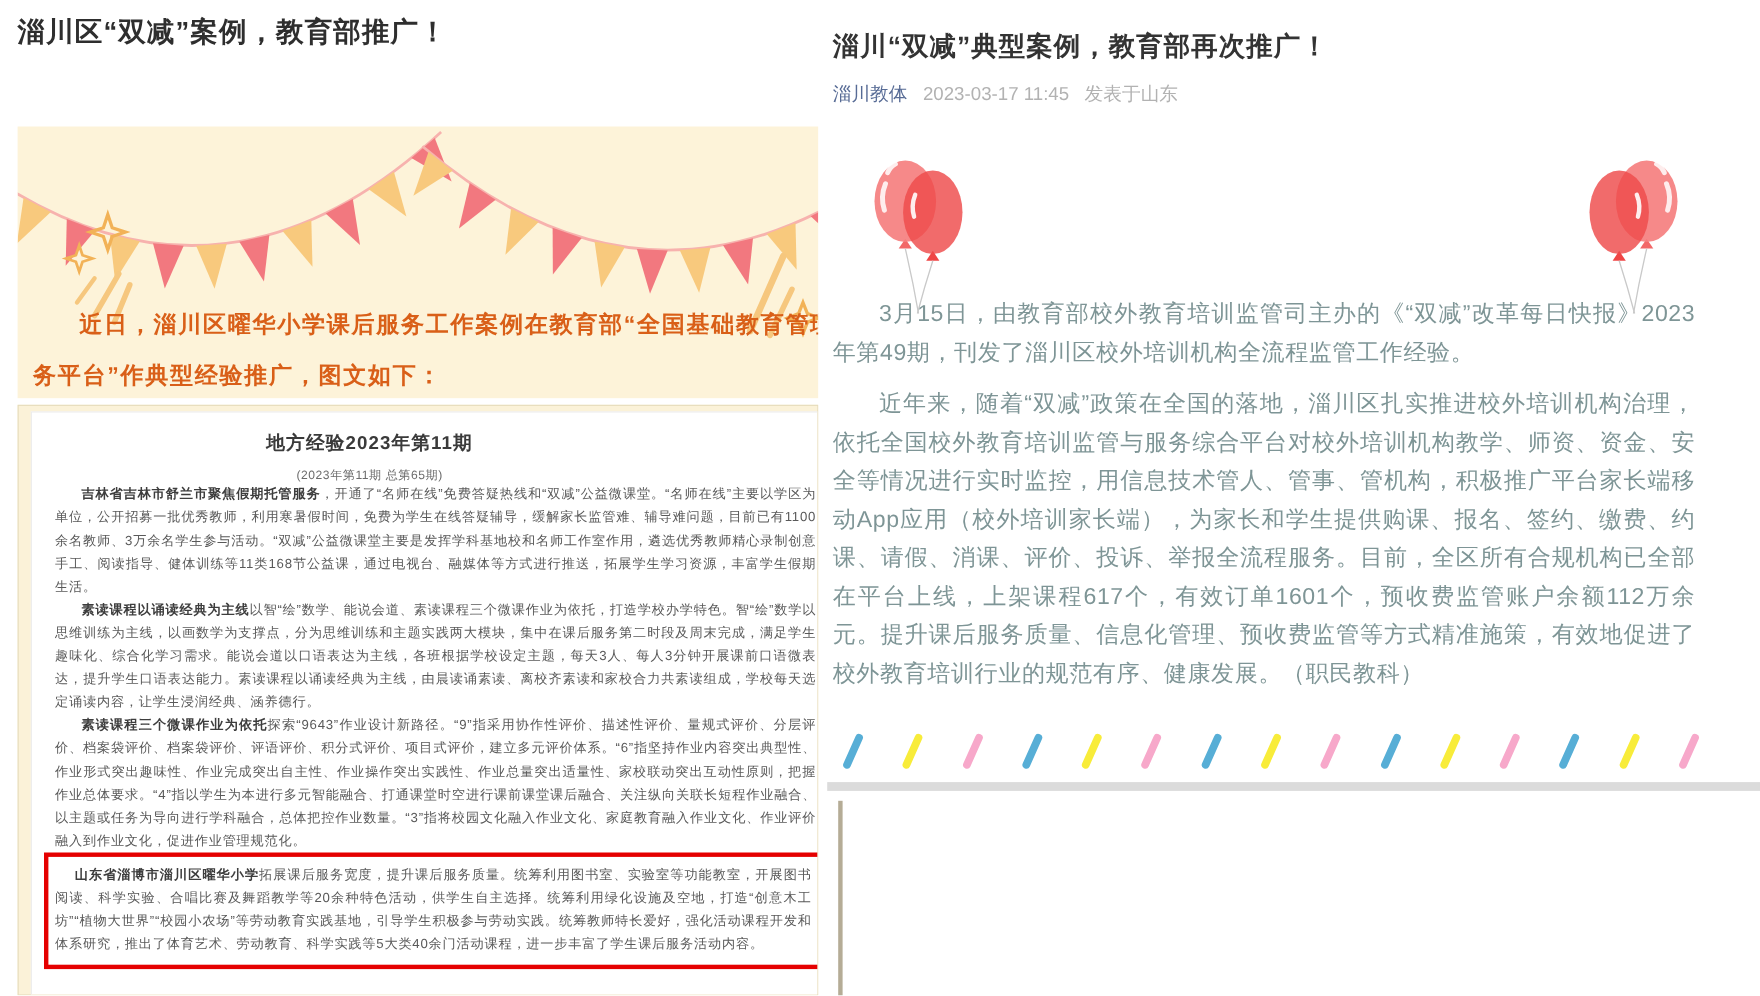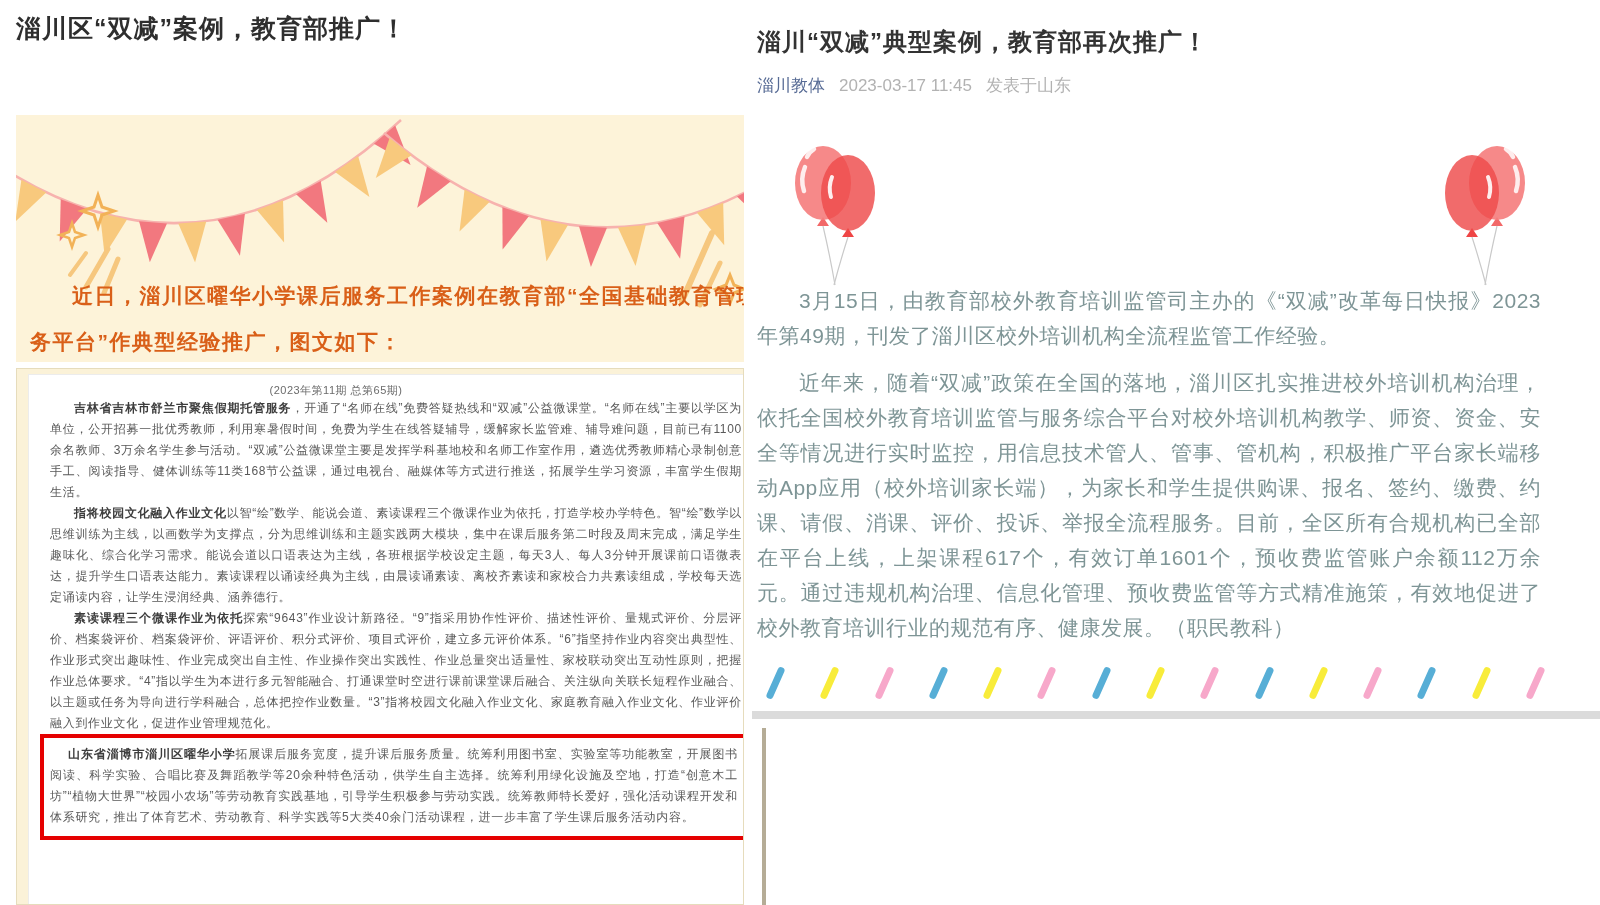--- a/index.html
+++ b/index.html
@@ -23,37 +23,37 @@
                  font-size:21px; font-weight:700; color:#d95f18;
                  line-height:46px; letter-spacing:1.5px; text-indent:2em; }
   .spark { position:absolute; }
 
   .doc { position:absolute; left:16px; top:368px; width:728px; height:537px;
          background:#fbf2d8; border:1px solid #e6dcbc; overflow:hidden; }
   .doc-page { position:absolute; left:11px; top:5px; width:745px; height:560px;
               background:#ffffff; border:1px solid #ececec; padding:8px 0 0 21px; }
   .doc-title { margin-top:8px; padding-right:150px; text-align:center;
                font-size:17px; font-weight:700; color:#3a3a3a; letter-spacing:1px; }
-  .doc-sub { margin-top:0; padding-right:150px; text-align:center;
+  .doc-sub { margin-top:10px; padding-right:150px; text-align:center;
              font-size:11px; color:#6b6b6b; letter-spacing:0.5px; }
   .doc-p { width:692px; font-size:12px; color:#595959;
            line-height:21px; letter-spacing:0.7px; text-align:justify; text-indent:2em; }
   .doc-p b { color:#3d3d3d; }
   .doc-p.highlight { border:4px solid #e50000; padding:6px 8px 8px 6px;
                      margin-left:-10px; width:710px; text-indent:calc(2em - 6px); }
 
   
   .col-right { position:absolute; left:757px; top:0; width:843px; height:700px; }
   .r-title { position:absolute; left:0; top:26px; width:840px;
              font-size:24px; font-weight:700; color:#333333; letter-spacing:1px; }
   .r-meta { top:74px; left:0; }
   .balloons { position:absolute; top:135px; }
   .balloons.bl-left { left:33px; }
   .balloons.bl-right { left:678px; transform:scaleX(-1); }
-  .r-body { position:absolute; left:0; top:283px; width:784px; height:372px; overflow:hidden; }
+  .r-body { position:absolute; left:0; top:268px; width:784px; height:372px; overflow:hidden; }
   .r-p { font-size:21px; color:#7e9596; line-height:35px; letter-spacing:0.5px;
          text-align:justify; text-indent:2em; margin-bottom:12px; }
   .slash-divider { position:absolute; left:8px; top:660px; width:780px; height:46px;
                    display:flex; justify-content:space-between; align-items:center; }
   .slash-cell { display:block; width:20px; height:46px; position:relative; }
   .slash { display:block; position:absolute; left:7px; top:6px; width:7px; height:34px;
            border-radius:5px; transform:rotate(24deg); }
   .gray-bar { position:absolute; left:-5px; top:711px; width:848px; height:8px; background:#dbdbdb; }
   .quote-line { position:absolute; left:5px; top:728px; width:4px; height:177px; background:#b5ac96; }
 </style>
@@ -102,23 +102,24 @@
       <svg class="spark" style="left:618px; top:90px;" width="110" height="110" viewBox="0 0 110 110">
         <path d="M48 96 L78 28" stroke="#f6c77e" stroke-width="6" stroke-linecap="round"></path>
         <path d="M66 100 L86 58" stroke="#f6c77e" stroke-width="5" stroke-linecap="round"></path>
         <path d="M96 70 L100 80 L110 84 L100 88 L96 98 L92 88 L82 84 L92 80 Z" fill="none" stroke="#f2b257" stroke-width="3"></path>
       </svg>
       <p class="banner-text">近日，淄川区曜华小学课后服务工作案例在教育部“全国基础教育管理服务平台”作典型经验推广，图文如下：</p>
     </div>
 
     <div class="doc">
       <div class="doc-page">
+        <h2 class="doc-title">地方经验2023年第11期</h2>
         <div class="doc-sub">(2023年第11期 总第65期)</div>
         <p class="doc-p"><b>吉林省吉林市舒兰市聚焦假期托管服务</b><span>，开通了“名师在线”免费答疑热线和“双减”公益微课堂。“名师在线”主要以学区为单位，公开招募一批优秀教师，利用寒暑假时间，免费为学生在线答疑辅导，缓解家长监管难、辅导难问题，目前已有1100余名教师、3万余名学生参与活动。“双减”公益微课堂主要是发挥学科基地校和名师工作室作用，遴选优秀教师精心录制创意手工、阅读指导、健体训练等11类168节公益课，通过电视台、融媒体等方式进行推送，拓展学生学习资源，丰富学生假期生活。</span></p>
-        <p class="doc-p"><b>指将校园文化融入作业文化</b><span>以智“绘”数学、能说会道、素读课程三个微课作业为依托，打造学校办学特色。智“绘”数学以思维训练为主线，以画数学为支撑点，分为思维训练和主题实践两大模块，集中在课后服务第二时段及周末完成，满足学生趣味化、综合化学习需求。能说会道以口语表达为主线，各班根据学校设定主题，每天3人、每人3分钟开展课前口语微表达，提升学生口语表达能力。素读课程以诵读经典为主线，由晨读诵素读、离校齐素读和家校合力共素读组成，学校每天选定诵读内容，让学生浸润经典、涵养德行。</span></p>
+        <p class="doc-p"><b>素读课程以诵读经典为主线</b><span>以智“绘”数学、能说会道、素读课程三个微课作业为依托，打造学校办学特色。智“绘”数学以思维训练为主线，以画数学为支撑点，分为思维训练和主题实践两大模块，集中在课后服务第二时段及周末完成，满足学生趣味化、综合化学习需求。能说会道以口语表达为主线，各班根据学校设定主题，每天3人、每人3分钟开展课前口语微表达，提升学生口语表达能力。素读课程以诵读经典为主线，由晨读诵素读、离校齐素读和家校合力共素读组成，学校每天选定诵读内容，让学生浸润经典、涵养德行。</span></p>
         <p class="doc-p"><b>素读课程三个微课作业为依托</b><span>探索“9643”作业设计新路径。“9”指采用协作性评价、描述性评价、量规式评价、分层评价、档案袋评价、档案袋评价、评语评价、积分式评价、项目式评价，建立多元评价体系。“6”指坚持作业内容突出典型性、作业形式突出趣味性、作业完成突出自主性、作业操作突出实践性、作业总量突出适量性、家校联动突出互动性原则，把握作业总体要求。“4”指以学生为本进行多元智能融合、打通课堂时空进行课前课堂课后融合、关注纵向关联长短程作业融合、以主题或任务为导向进行学科融合，总体把控作业数量。“3”指将校园文化融入作业文化、家庭教育融入作业文化、作业评价融入到作业文化，促进作业管理规范化。</span></p>
         <p class="doc-p highlight"><b>山东省淄博市淄川区曜华小学</b><span>拓展课后服务宽度，提升课后服务质量。统筹利用图书室、实验室等功能教室，开展图书阅读、科学实验、合唱比赛及舞蹈教学等20余种特色活动，供学生自主选择。统筹利用绿化设施及空地，打造“创意木工坊”“植物大世界”“校园小农场”等劳动教育实践基地，引导学生积极参与劳动实践。统筹教师特长爱好，强化活动课程开发和体系研究，推出了体育艺术、劳动教育、科学实践等5大类40余门活动课程，进一步丰富了学生课后服务活动内容。</span></p>
       </div>
     </div>
   </section>
 
   <section class="col-right">
     <h1 class="r-title">淄川“双减”典型案例，教育部再次推广！</h1>
     <div class="meta r-meta">
       <a class="author">淄川教体</a><span class="dt">2023-03-17 11:45</span><span class="loc">发表于山东</span>
@@ -142,21 +143,21 @@
       <ellipse cx="58" cy="58" rx="27" ry="38" fill="#ee4b4b" opacity="0.82"></ellipse>
       <path d="M15 32 q-5 12 -1 24" stroke="#ffffff" stroke-width="4.5" fill="none" stroke-linecap="round" opacity="0.85"></path>
       <path d="M17 22 q2 -5 7 -8" stroke="#ffffff" stroke-width="4.5" fill="none" stroke-linecap="round" opacity="0.85"></path>
       <path d="M42 42 q-4 10 -1 20" stroke="#ffffff" stroke-width="4" fill="none" stroke-linecap="round" opacity="0.9"></path>
       <path d="M33 91 q7 30 12 59" stroke="#c9c9c9" stroke-width="1.2" fill="none"></path>
       <path d="M58 102 q-8 25 -14 48" stroke="#c9c9c9" stroke-width="1.2" fill="none"></path>
     </svg>
 
     <div class="r-body">
       <p class="r-p">3月15日，由教育部校外教育培训监管司主办的《“双减”改革每日快报》2023年第49期，刊发了淄川区校外培训机构全流程监管工作经验。</p>
-      <p class="r-p">近年来，随着“双减”政策在全国的落地，淄川区扎实推进校外培训机构治理，依托全国校外教育培训监管与服务综合平台对校外培训机构教学、师资、资金、安全等情况进行实时监控，用信息技术管人、管事、管机构，积极推广平台家长端移动App应用（校外培训家长端），为家长和学生提供购课、报名、签约、缴费、约课、请假、消课、评价、投诉、举报全流程服务。目前，全区所有合规机构已全部在平台上线，上架课程617个，有效订单1601个，预收费监管账户余额112万余元。通过违规机构治理、信息化管理、预收费监管等方式精准施策，有效地促进了校外教育培训行业的规范有序、健康发展。（职民教科）</p>
+      <p class="r-p">近年来，随着“双减”政策在全国的落地，淄川区扎实推进校外培训机构治理，依托全国校外教育培训监管与服务综合平台对校外培训机构教学、师资、资金、安全等情况进行实时监控，用信息技术管人、管事、管机构，积极推广平台家长端移动App应用（校外培训家长端），为家长和学生提供购课、报名、签约、缴费、约课、请假、消课、评价、投诉、举报全流程服务。目前，全区所有合规机构已全部在平台上线，上架课程617个，有效订单1601个，预收费监管账户余额112万余元。提升课后服务质量、信息化管理、预收费监管等方式精准施策，有效地促进了校外教育培训行业的规范有序、健康发展。（职民教科）</p>
     </div>
 
     <div class="slash-divider" id="slash-divider">
         <span class="slash-cell">
           <i class="slash" style="background: rgb(87, 174, 214);"></i>
         </span>
         <span class="slash-cell">
           <i class="slash" style="background: rgb(248, 236, 58);"></i>
         </span>
         <span class="slash-cell">

